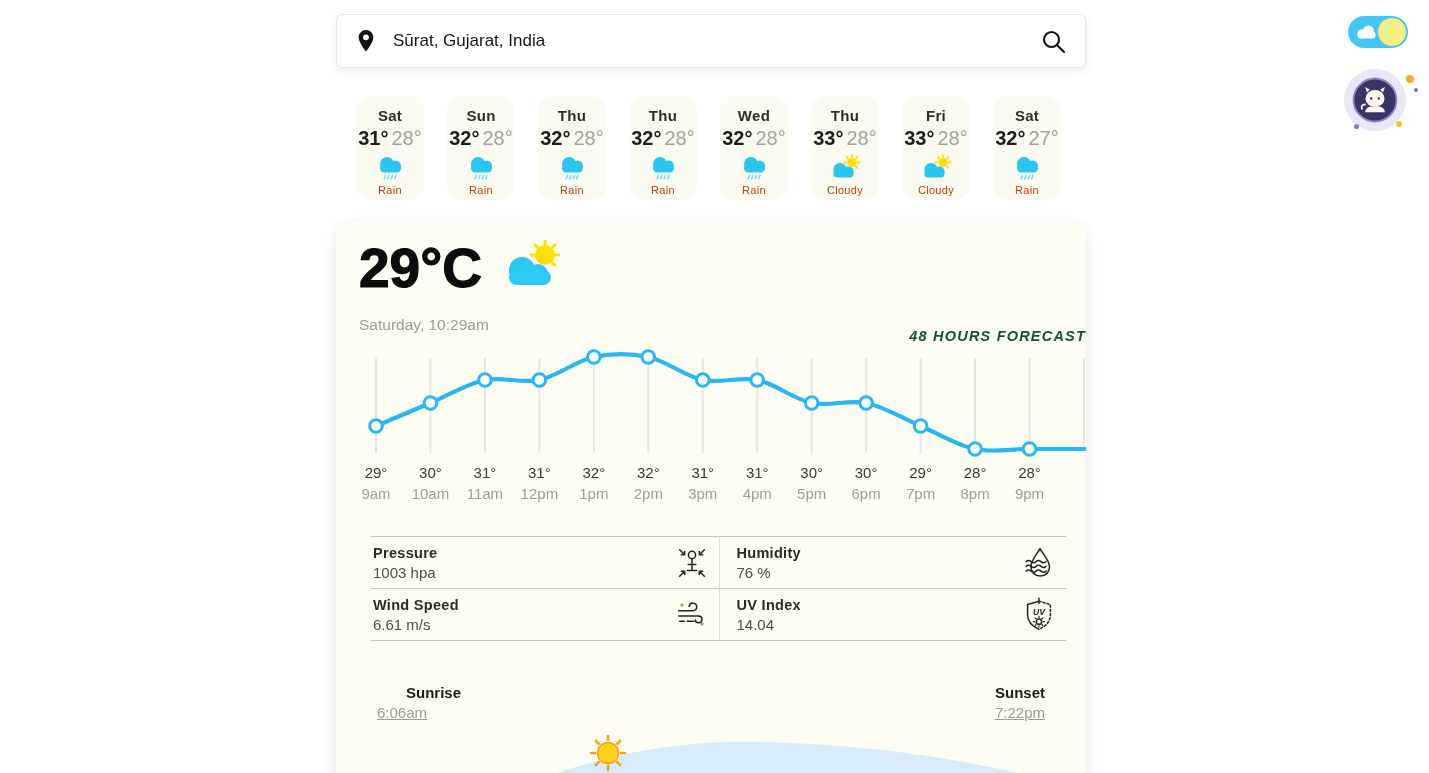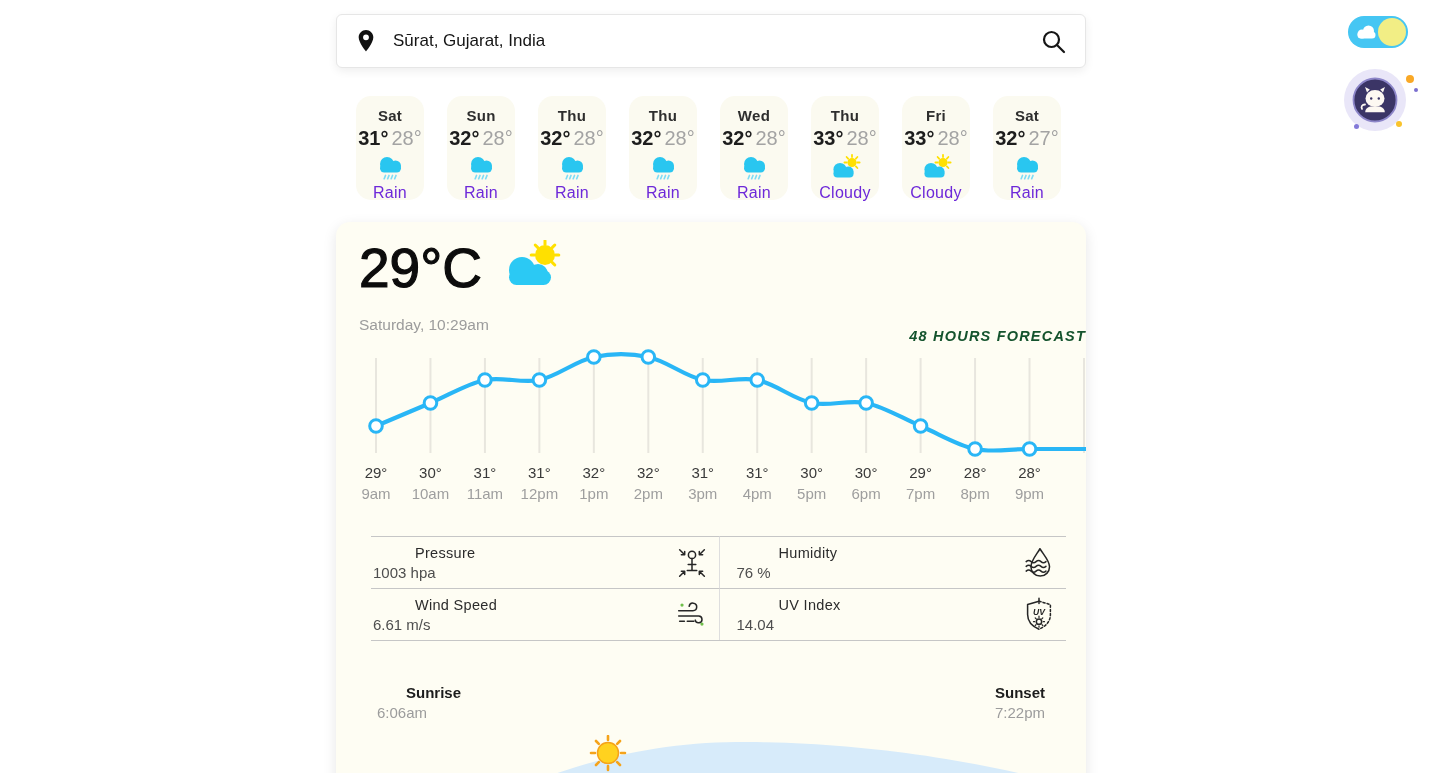--- a/index.html
+++ b/index.html
@@ -47,60 +47,60 @@
   }
   .day-card {
     width:68px; height:104px; background:#fbfaf0; border-radius:15px;
     text-align:center; padding-top:11px; cursor:pointer;
   }
   .day-name { font-size:15px; font-weight:700; color:#2e2e2e; letter-spacing:.3px; }
   .day-temps { margin-top:3px; font-size:20px; }
   .day-hi { color:#1d1d1d; font-weight:700; }
   .day-lo { color:#a3a3a3; margin-left:3px; }
   .day-icon { height:30px; margin-top:3px; display:flex; justify-content:center; align-items:flex-start; }
-  .day-cond { margin-top:1px; font-size:16px; color:#6d28d9; letter-spacing:.3px; }
+  .day-cond { margin-top:1px; font-size:11px; color:#c2410c; letter-spacing:.3px; }
 
   
   .main-card {
     position:absolute; left:336px; top:222px; width:750px; height:660px;
     background:#fefdf3; border-radius:14px; box-shadow:0 4px 14px rgba(0,0,0,0.10);
     overflow:hidden;
   }
   .current { position:absolute; left:23px; top:18px; }
   .temp-row { display:flex; align-items:center; gap:16px; }
   .current-temp {
-    font-size:55px; font-weight:400; color:#0c0c0c; line-height:1;
+    font-size:55px; font-weight:700; color:#0c0c0c; line-height:1;
     -webkit-text-stroke:1.2px #0c0c0c; letter-spacing:0;
   }
   .current-date { margin-top:20px; font-size:15.5px; color:#9c9c9c; }
   .chart-title, .sun-title {
     position:absolute; width:100%; text-align:right;
     font-size:14.5px; font-weight:700; letter-spacing:1.2px; color:#14532d;font-style:italic;
   }
   .chart-title { top:106px; }
   #hourly-chart { position:absolute; left:0; top:125px; }
 
   
   .details {
     position:absolute; left:35px; top:314px; width:695px;
     display:grid; grid-template-columns:1fr 1fr;
     border-bottom:1px solid #c6c6c6;
   }
   .detail-cell { position:relative; height:52px; border-top:1px solid #c6c6c6; padding:8px 52px 0 2px; }
   .detail-cell.right { border-left:1px solid #dedede; padding-left:17px; }
-  .detail-label { font-size:14.5px; font-weight:400; color:#2c2c2c; letter-spacing:.3px;margin-left:42px; }
+  .detail-label { font-size:14.5px; font-weight:700; color:#2c2c2c; letter-spacing:.3px; }
   .detail-value { margin-top:3px; font-size:15px; color:#4e4e4e; }
   .detail-icon { position:absolute; right:8px; top:50%; transform:translateY(-50%); width:38px; height:38px;font-style:italic; }
 
   
   .sun-title { top:447px; }
   .sunrise { position:absolute; left:41px; top:462px; }
   .sunset { position:absolute; right:41px; top:462px; text-align:right; }
   .sun-label { font-size:15px; font-weight:700; color:#1c1c1c;margin-left:29px; }
-  .sun-time { margin-top:3px; font-size:15px; color:#9c9c9c; }
+  .sun-time { margin-top:3px; font-size:15px; color:#9c9c9c;text-decoration:underline; }
   .hill-svg { position:absolute; left:0; top:513px; }
 </style>
 </head>
 <body>
 
 <div class="page">
 
   <div class="search-bar">
     <span class="pin-wrap">
       <svg width="22" height="26" viewBox="0 0 24 26">

